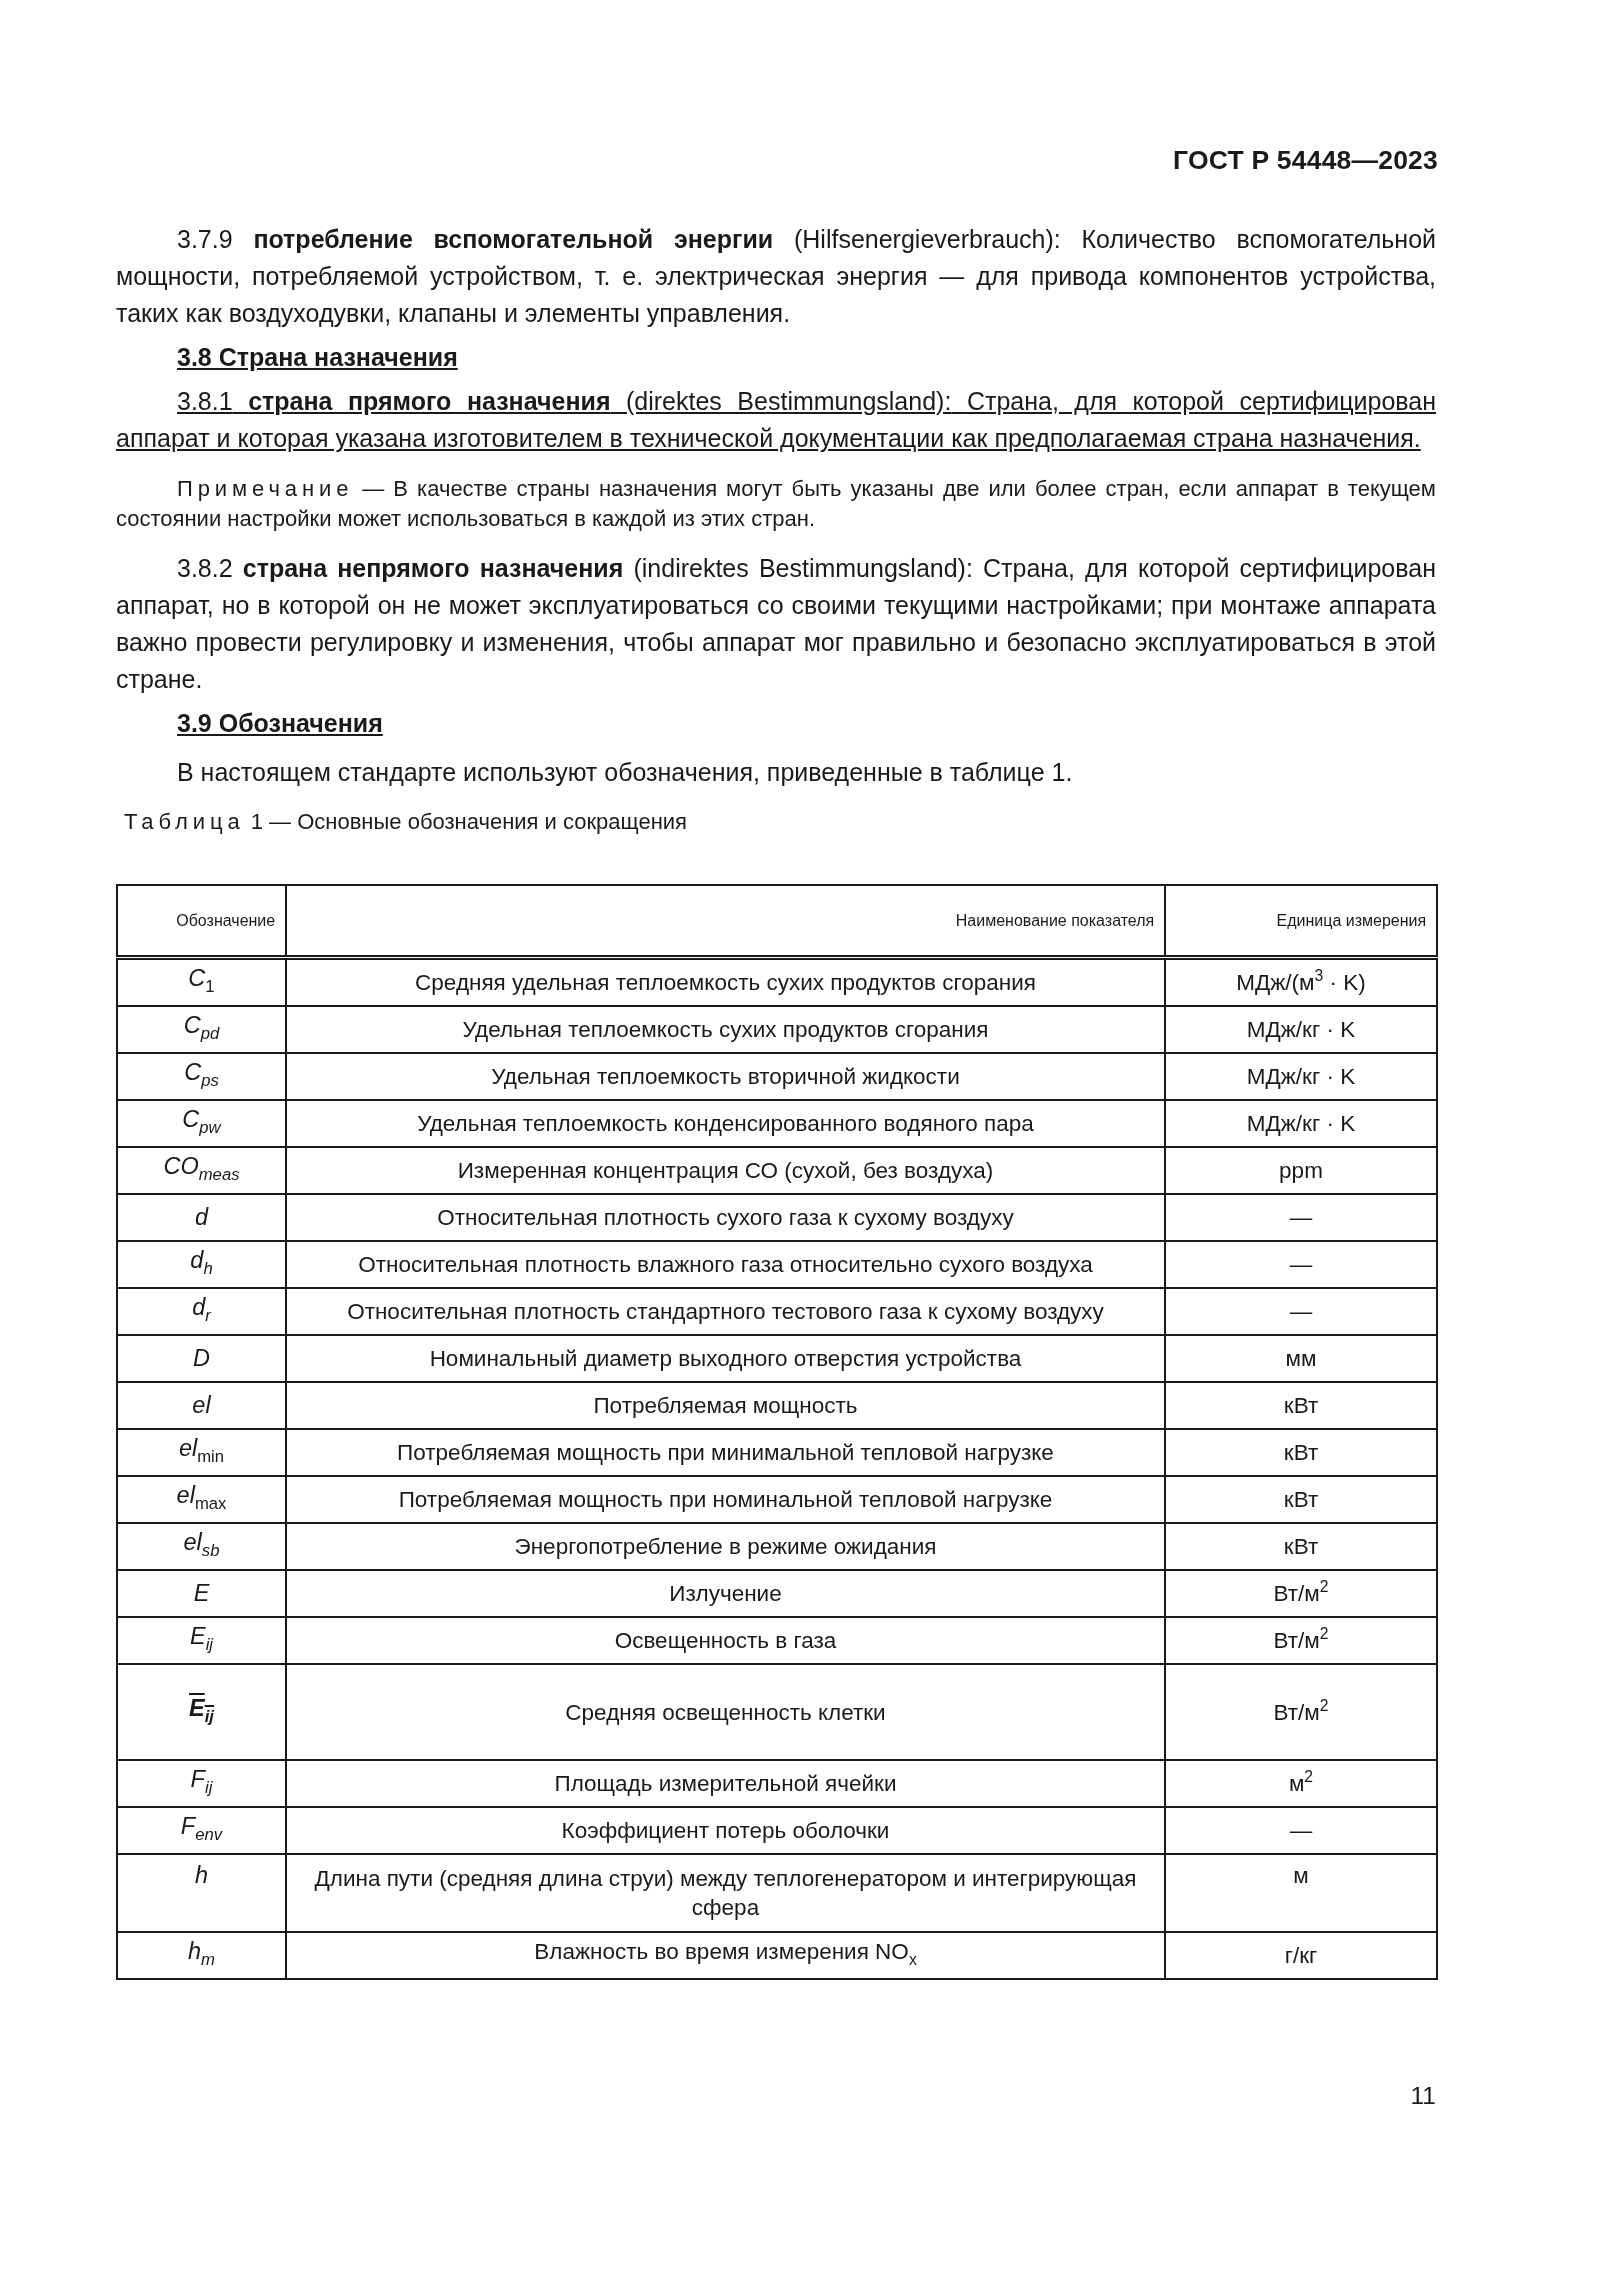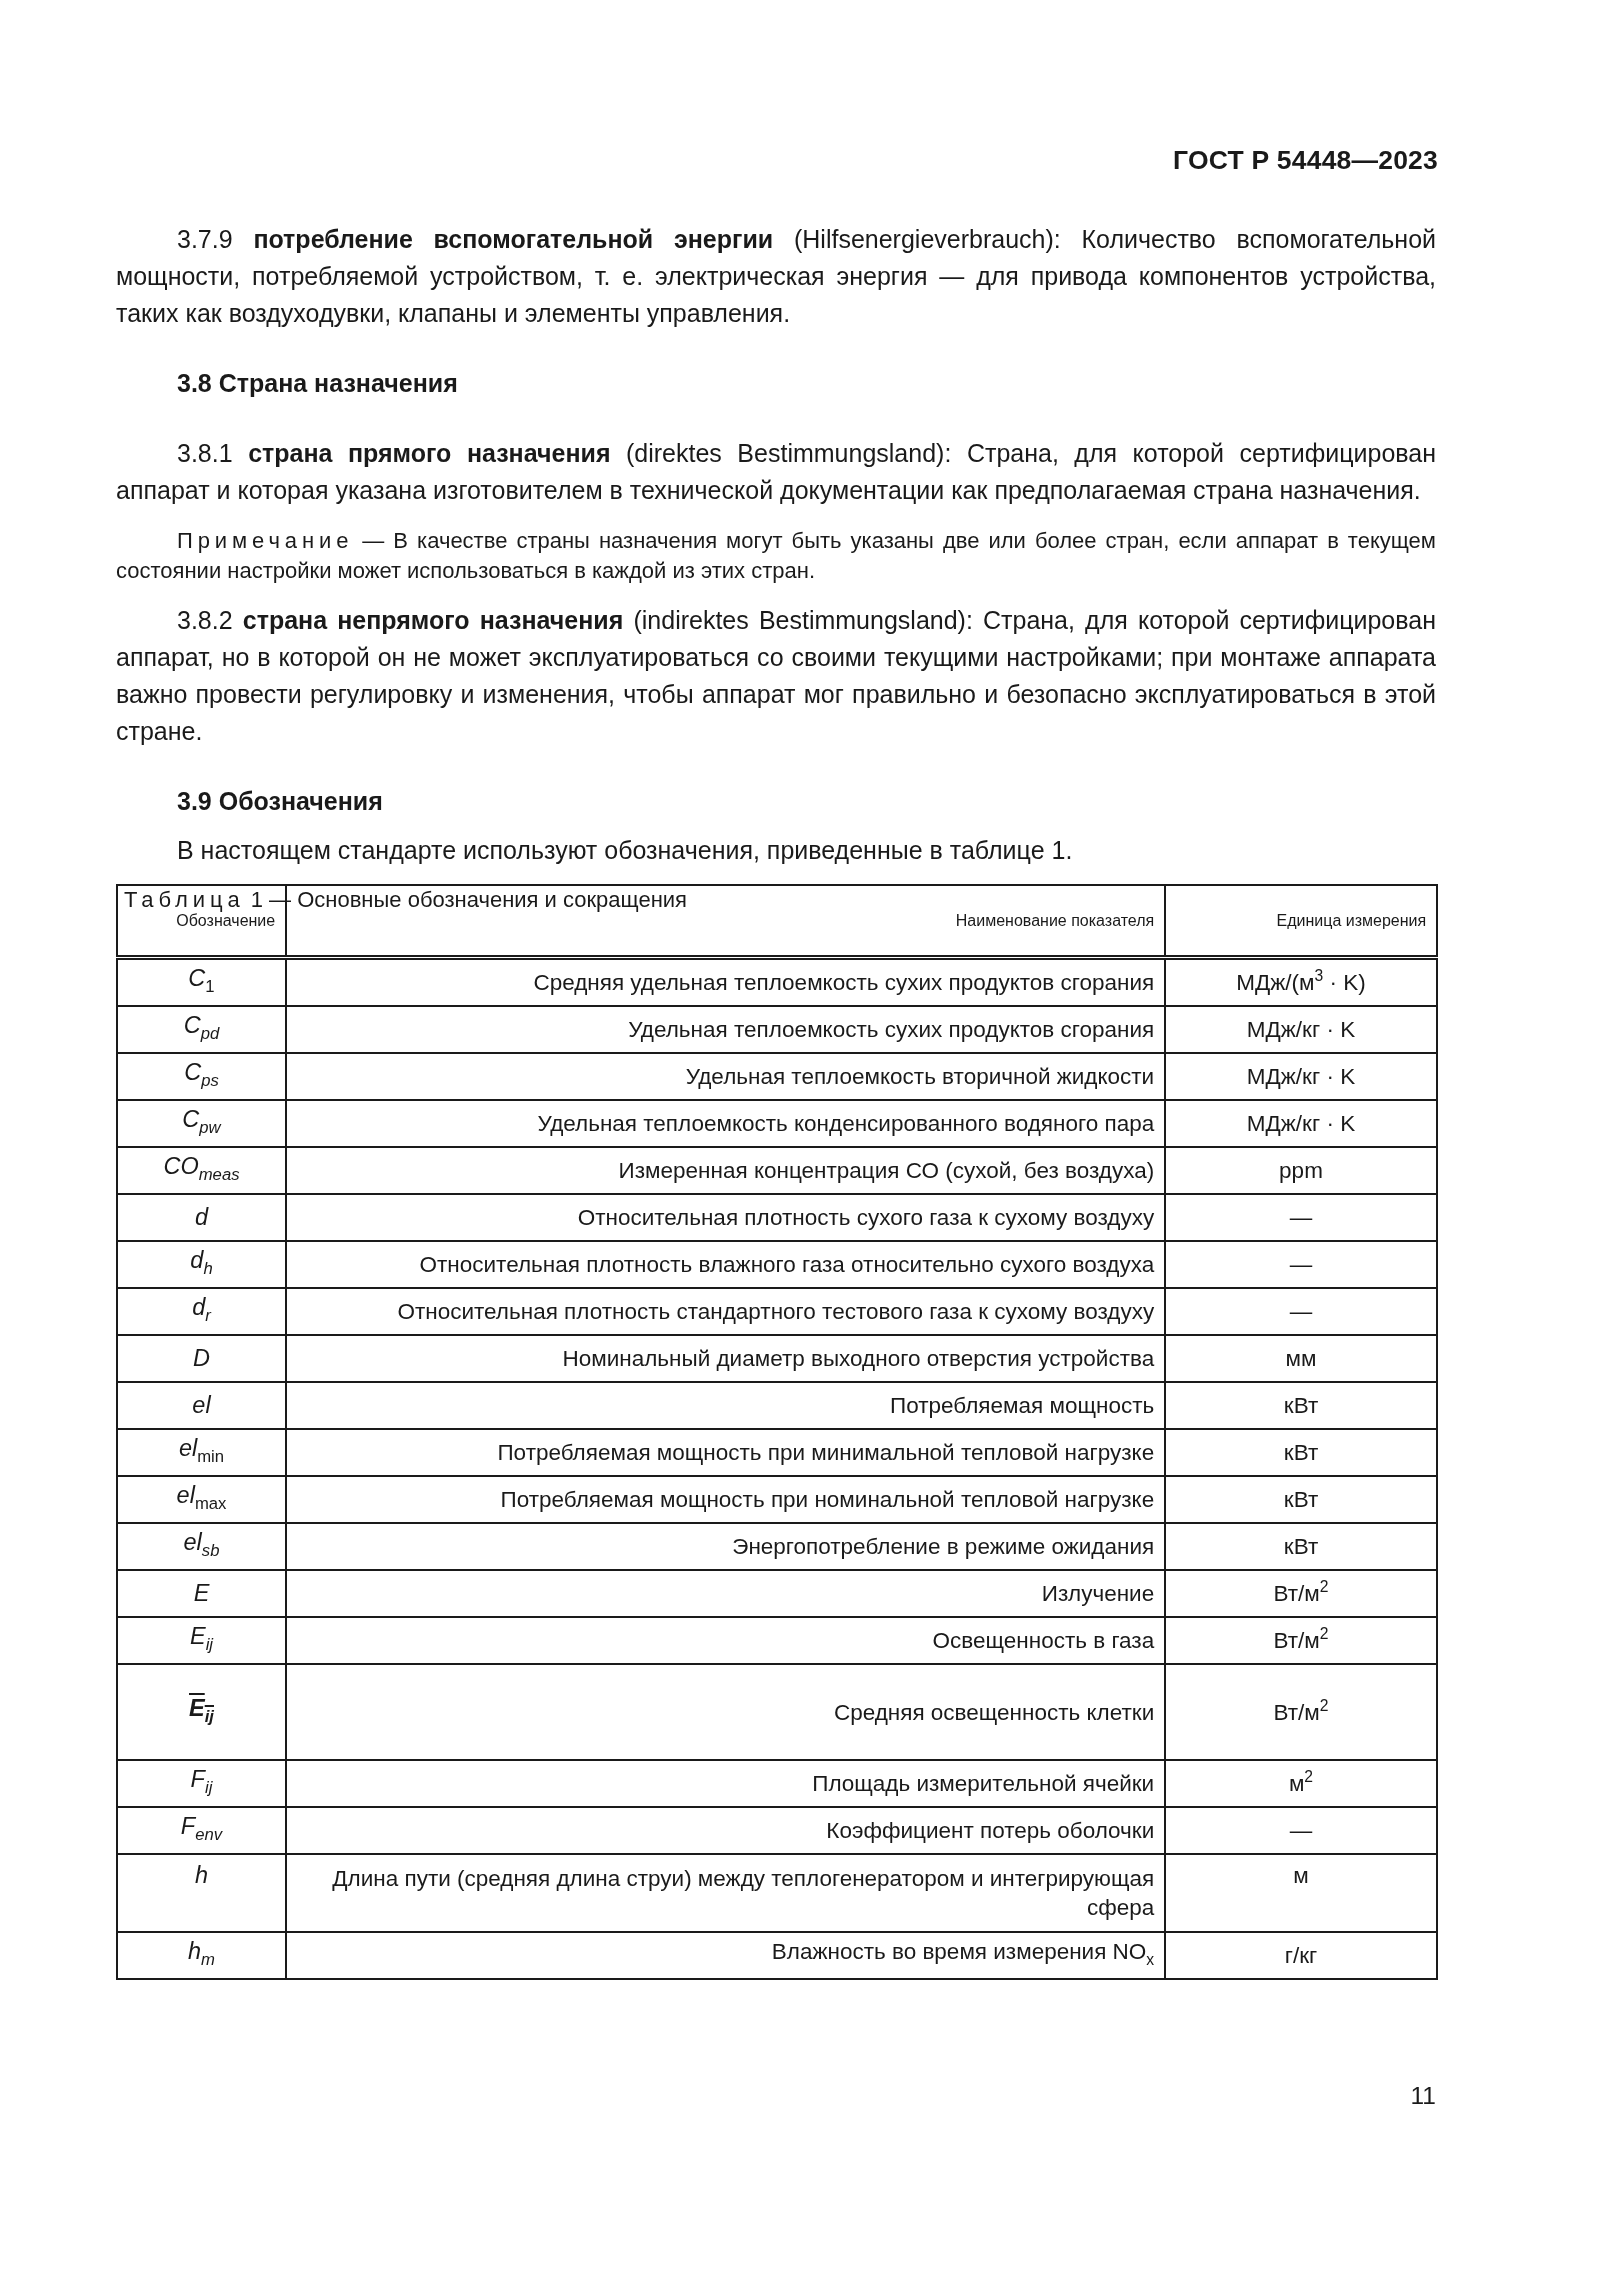--- a/index.html
+++ b/index.html
@@ -17,41 +17,41 @@
     font-size: 25px; line-height: 37px;
   }
   .para { margin: 0; text-align: justify; text-indent: 61px; }
   .para b { font-weight: bold; }
   .heading { margin: 0; padding-left: 61px; font-weight: bold; }
   .note {
     margin: 0; text-indent: 61px; text-align: justify;
     font-size: 22px; line-height: 30px;
   }
   .spaced { letter-spacing: 4.9px; }
-  .sp-a { margin-top: 33px; }
+  .sp-a { margin-top: 7px; text-decoration: underline; }
   .sp-b { margin-top: 16.7px; }
   .sp-c { margin-top: 11.8px; }
   .caption { margin: 8px; margin-top: 15.7px; font-size: 22px; line-height: 29px; }
 
   table.symbols {
     position: absolute; left: 116px; top: 884px; width: 1320px;
     border-collapse: collapse; table-layout: fixed;
     font-size: 22.5px; line-height: 29px;
   }
   table.symbols col.c1 { width: 169px; }
   table.symbols col.c2 { width: 879px; }
   table.symbols col.c3 { width: 272px; }
   table.symbols th, table.symbols td {
     border: 2px solid #1a1a1a; padding: 0 9.8px; vertical-align: middle;
   }
   table.symbols th { font-weight: normal; height: 69px; font-size: 16px; text-align: right; }
   table.symbols thead tr { border-bottom: 5.9px double #1a1a1a; }
   table.symbols td { height: 45px; }
   td.sym { text-align: center; font-style: italic; font-size: 23.5px; }
-  td.name { text-align: right; }
+  td.name { text-align: center; }
   td.unit { text-align: center; }
   td.sym sub { font-size: 16.7px; vertical-align: -5.9px; }
   td sup { font-size: 15.7px; vertical-align: 8.8px; line-height: 0; }
   td sub.nonital { font-style: normal; }
   tr.tall td { height: 94px; }
   tr.two td { height: 70px; }
   tr.two td.name { line-height: 29px; padding-top: 2px; padding-bottom: 2px; }
   tr.two td.sym, tr.two td.unit { vertical-align: top; padding-top: 5.9px; }
   tr.tall td.unit { vertical-align: middle; }
   .overbar { text-decoration: overline; font-weight: bold; }

